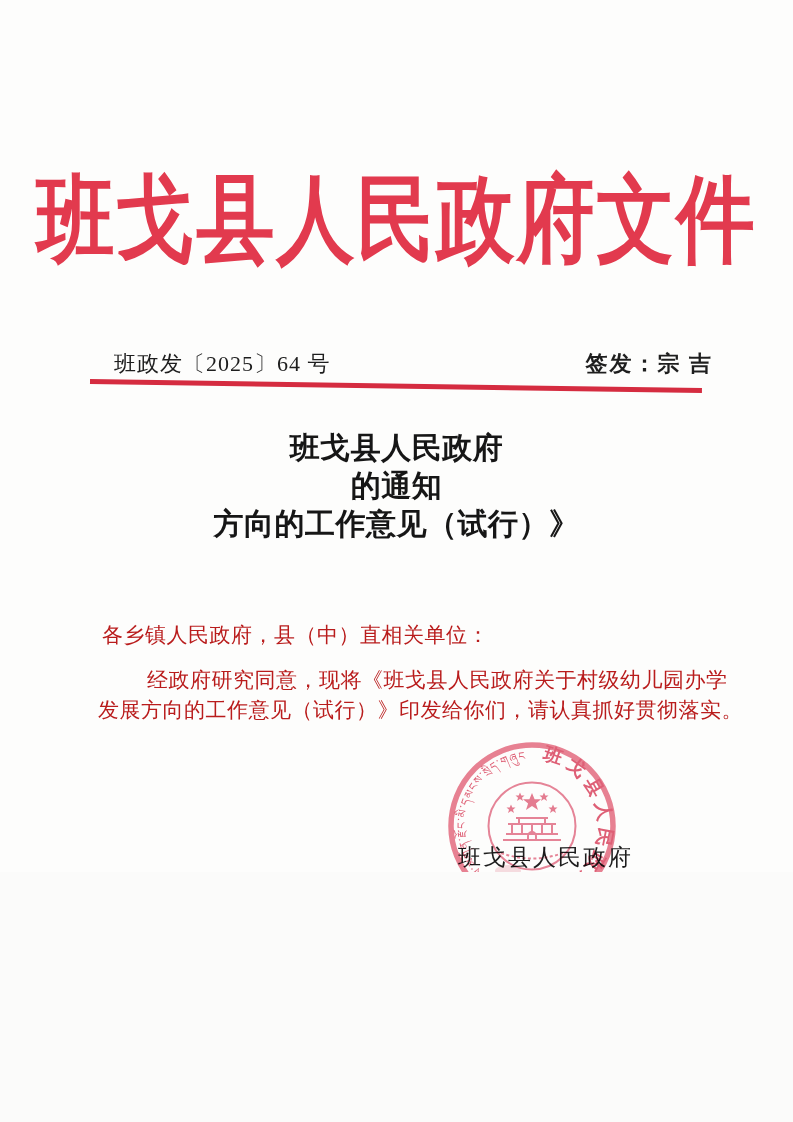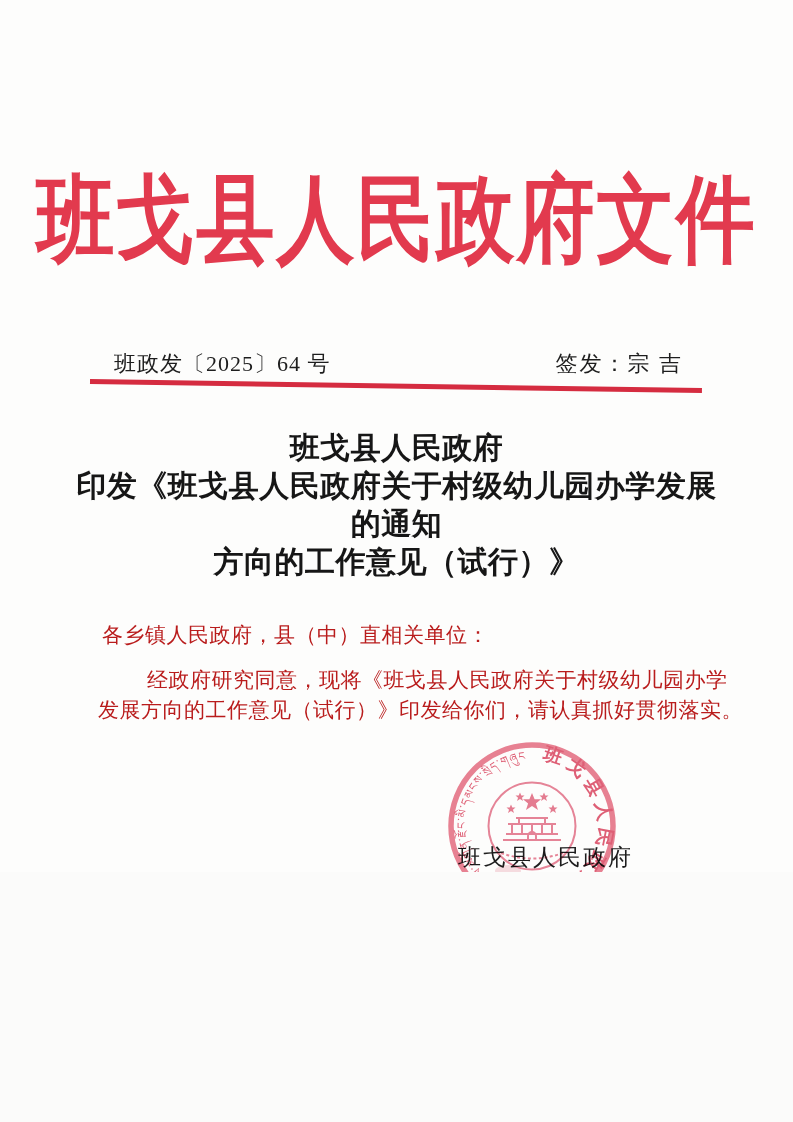--- a/index.html
+++ b/index.html
@@ -18,21 +18,21 @@
     text-align:center;
     font-size:78px;line-height:1.1;
     font-weight:700;
     letter-spacing:2px;
     color:#e23a4e;
     transform:scaleY(1.22);
     transform-origin:50% 0;
   }
   .docnum-row{top:341px;left:0;width:100%;height:26px;font-size:22px;color:#1e1e1e;margin-top:8px;}
   .doc-number{position:absolute;left:114px;top:0;letter-spacing:1px;}
-  .issuer{position:absolute;right:110px;top:0;letter-spacing:2px;}
+  .issuer{position:absolute;right:80px;top:0;letter-spacing:2px;font-weight:bold;}
 
   .red-rule{
     top:379px;left:90px;width:612px;height:5px;
     background:#d52c40;
     transform:rotate(0.85deg);
     transform-origin:0 50%;
   }
 
   .notice-title{
     top:429px;left:0;width:793px;
@@ -66,21 +66,20 @@
 
   <div class="abs docnum-row">
     <span class="doc-number">班政发〔2025〕64 号</span>
     <span class="issuer">签发：宗 吉</span>
   </div>
 
   <div class="abs red-rule"></div>
 
   <div class="abs notice-title">
     <div>班戈县人民政府</div>
-    <div>印发《班戈县人民政府关于村级幼儿园办学发展</div>
     <div>的通知</div>
     <div>方向的工作意见（试行）》</div>
   </div>
 
   <div class="abs bodytext salutation">各乡镇人民政府，县（中）直相关单位：</div>
   <div class="abs bodytext para-1">经政府研究同意，现将《班戈县人民政府关于村级幼儿园办学</div>
   <div class="abs bodytext para-2">发展方向的工作意见（试行）》印发给你们，请认真抓好贯彻落实。</div>
 
   <div class="abs signature">班戈县人民政府</div>
   <div class="abs issue-date">2025 年 12 月 4 日</div>

